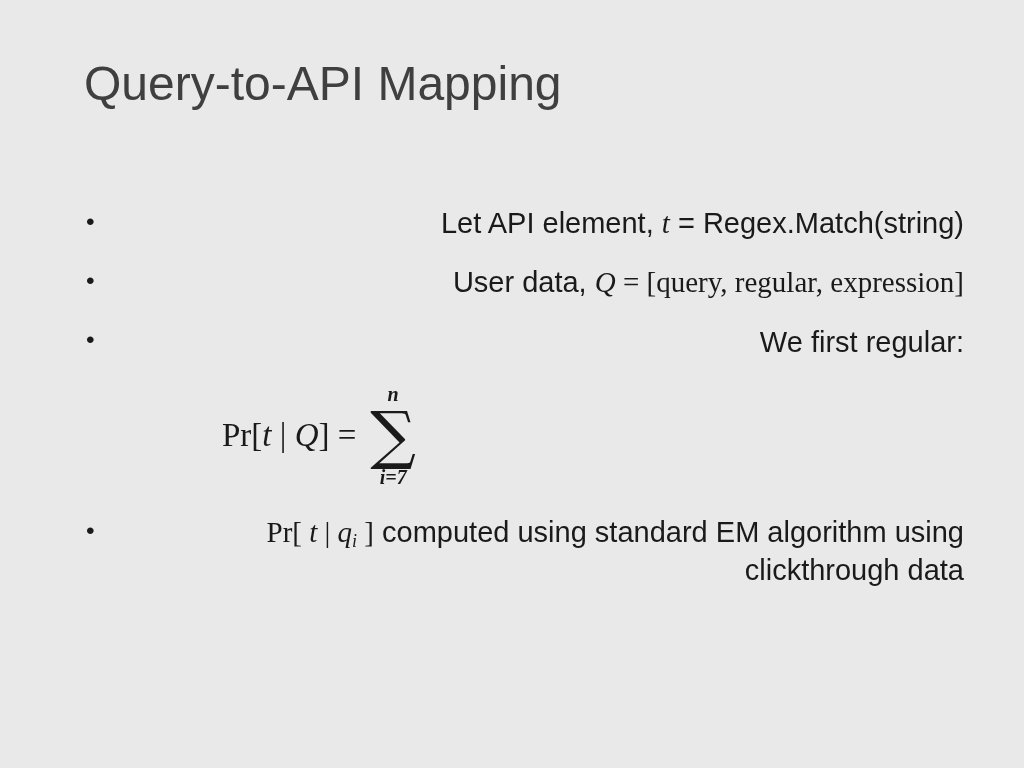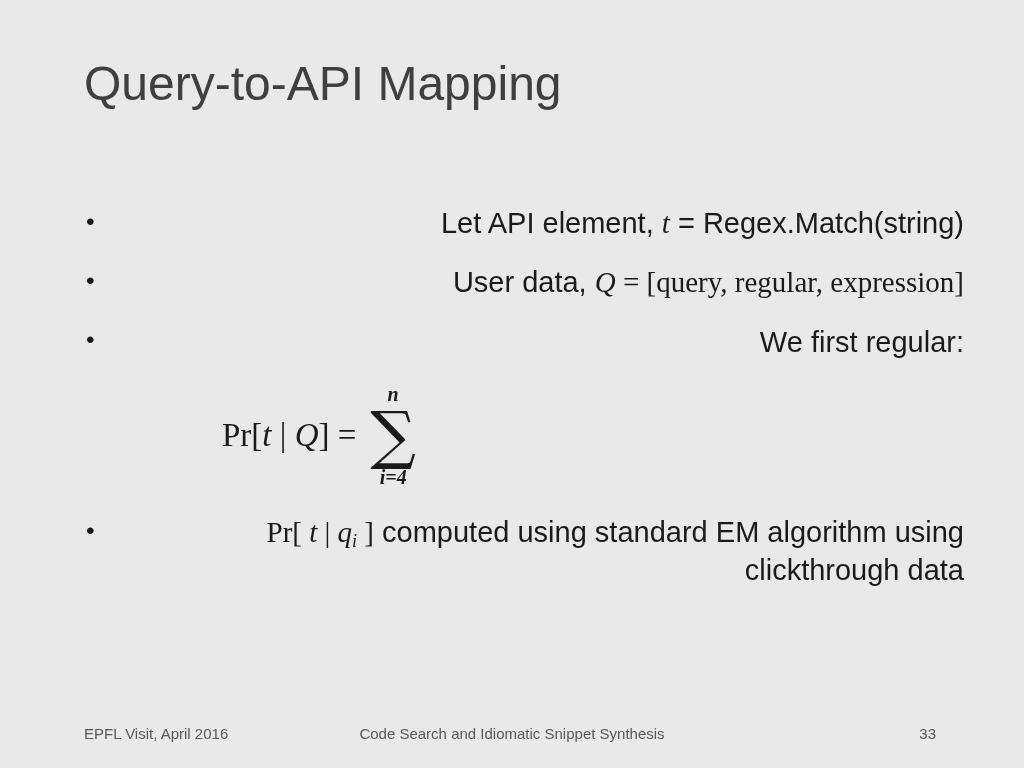--- a/index.html
+++ b/index.html
@@ -122,31 +122,26 @@
         <span>We first regular:</span>
       </li>
     </ul>
 
     <div class="formula">
       <span><span class="mr">Pr[</span><span class="mi">t</span><span class="mr"> | </span><span class="mi">Q</span><span class="mr">] =</span></span>
 
       <span class="sum-block">
         <span class="sum-upper">n</span>
         <span class="sum-symbol">∑</span>
-        <span class="sum-lower">i=4</span>
+        <span class="sum-lower">i=7</span>
       </span>
 
     </div>
 
     <ul class="bullets">
       <li>
         <span class="mr">Pr[ </span><span class="mi">t</span><span class="mr"> | </span><span class="mi">q</span><span class="sub">i</span><span class="mr"> ]</span><span> computed using standard EM algorithm using clickthrough data</span>
       </li>
     </ul>
   </div>
 
-  <div class="footer">
-    <span class="footer-left">EPFL Visit, April 2016</span>
-    <span class="footer-center">Code Search and Idiomatic Snippet Synthesis</span>
-    <span class="footer-right">33</span>
-  </div>
 
 </div>
 
 </body></html>

